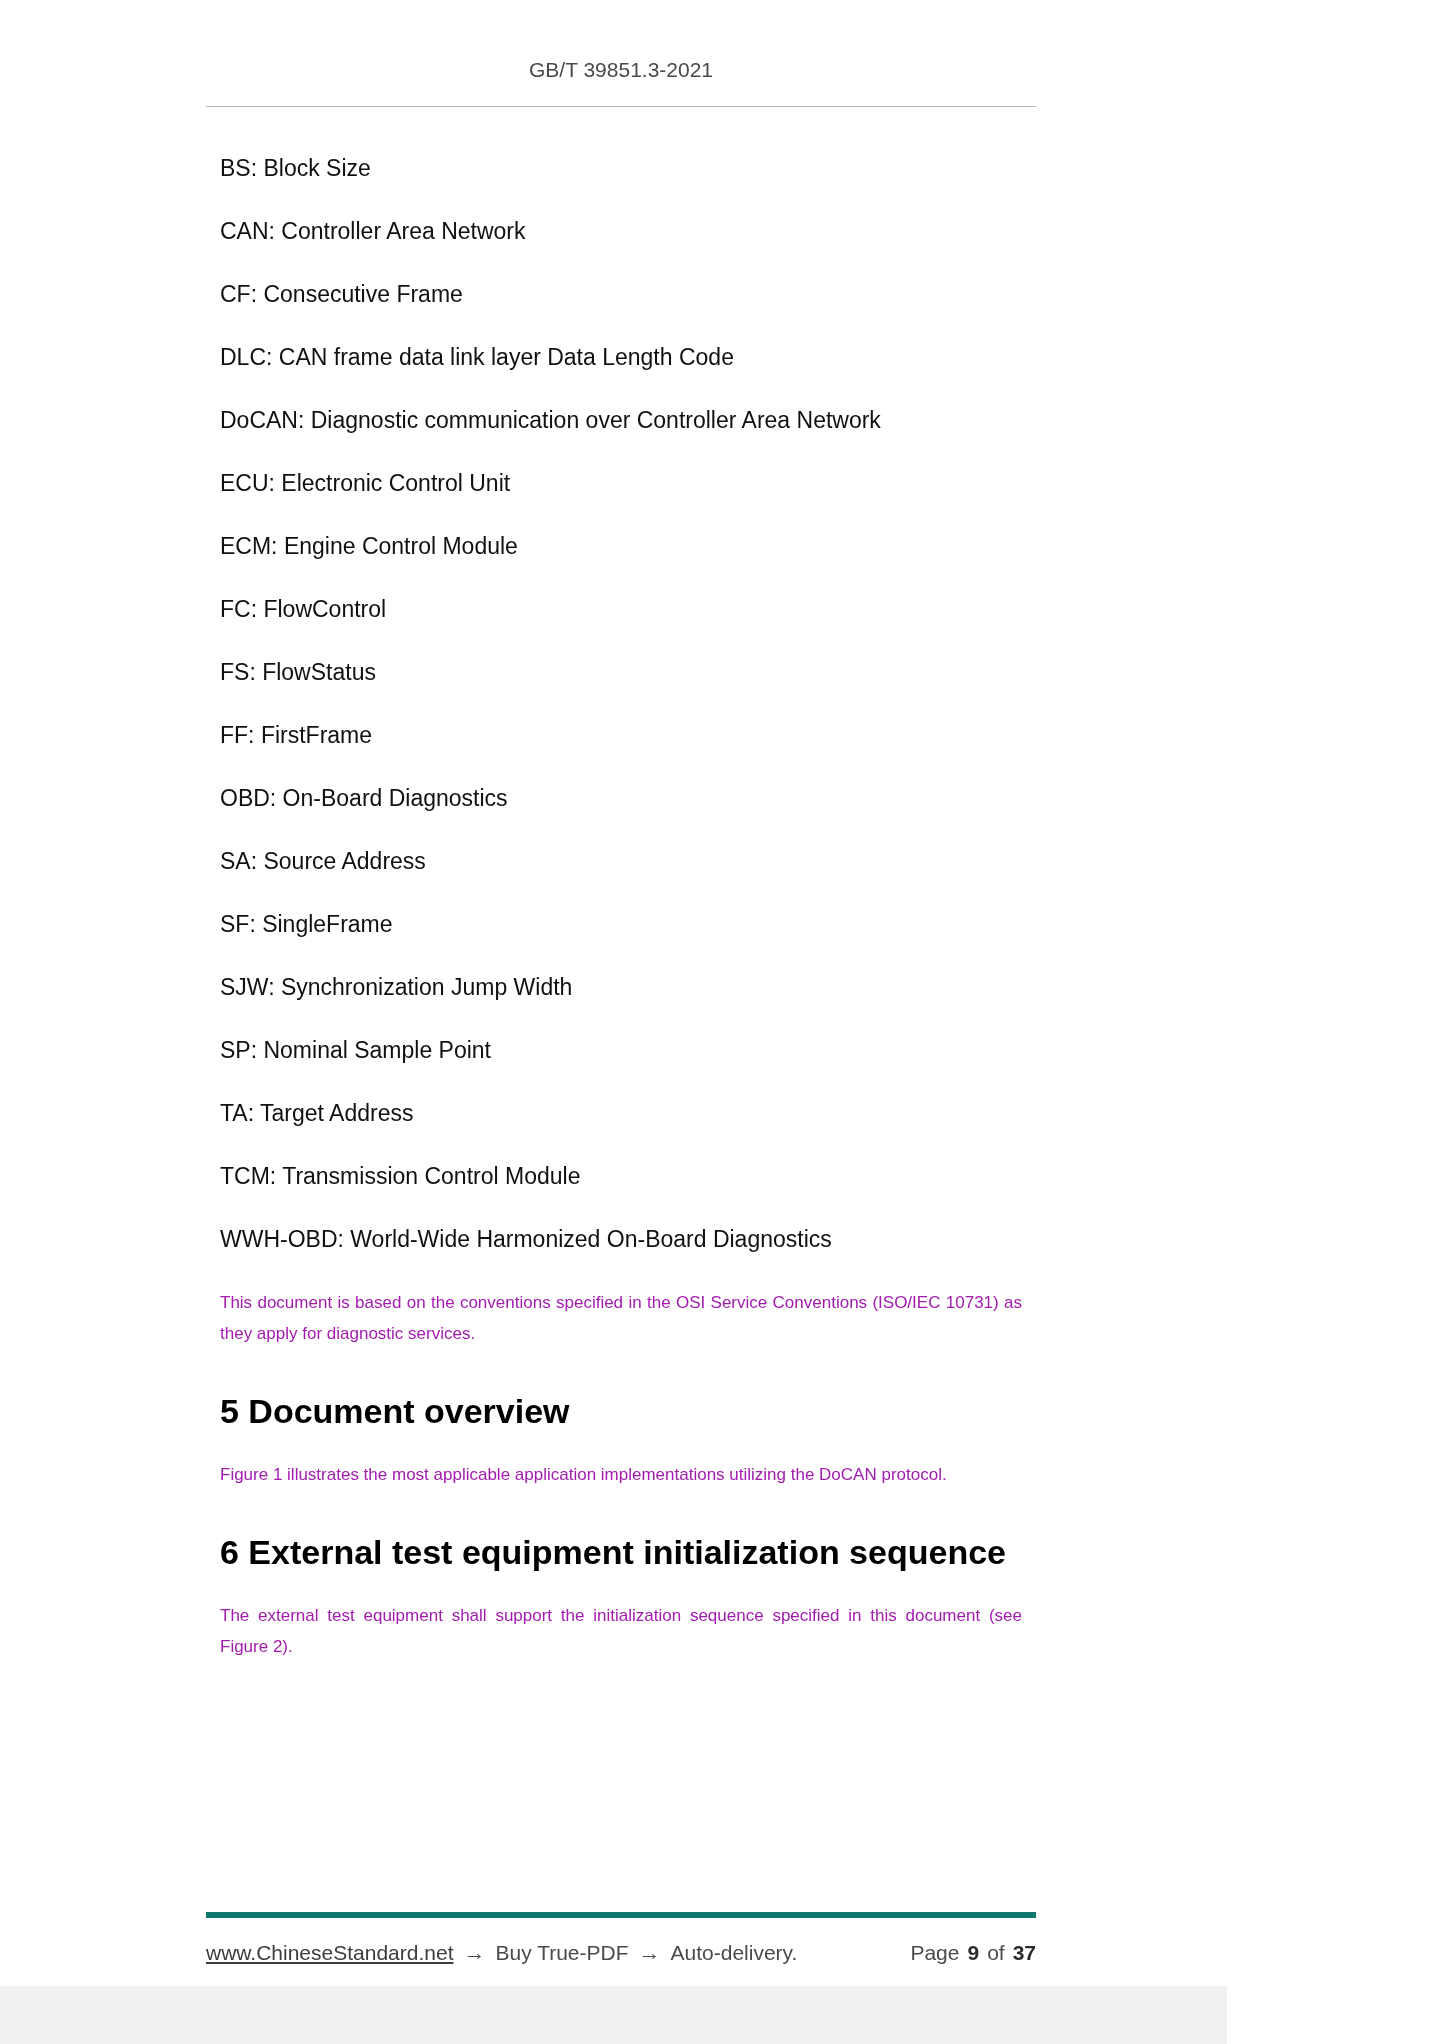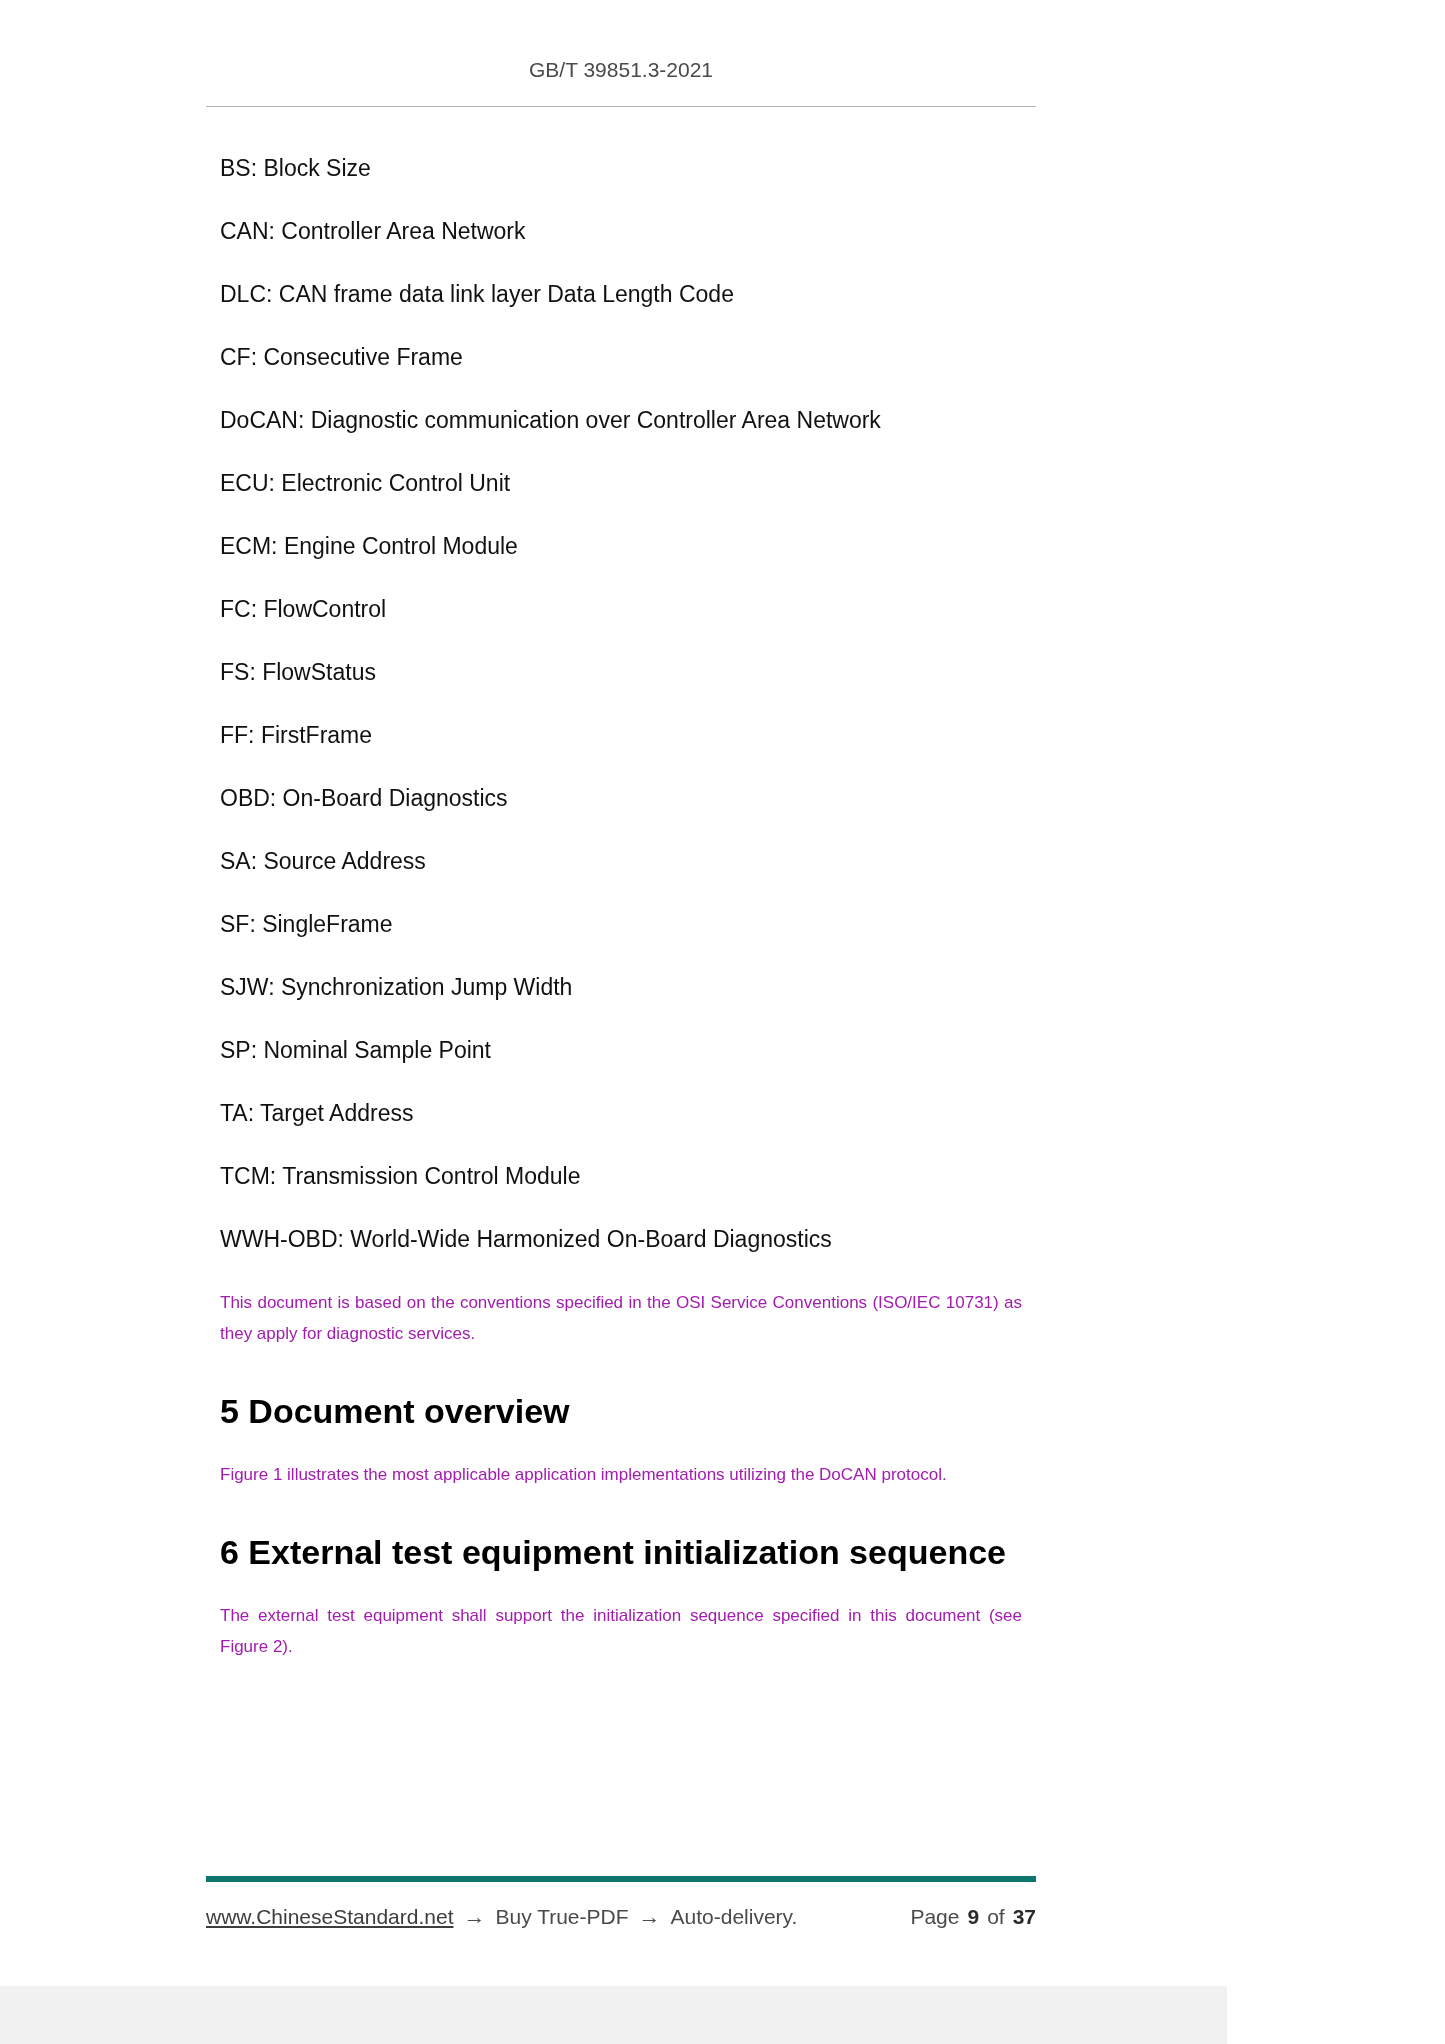--- a/index.html
+++ b/index.html
@@ -9,21 +9,20 @@
     color: #1c1c1c;
     width: 1445px;
   }
   .page {
     width: 1227px;
     height: 2044px;
     background: #ffffff;
     display: flex;
     flex-direction: column;
     overflow: hidden;
-    gap: 36px;
   }
   .content {
     flex: 1;
     display: flex;
     flex-direction: column;
     padding: 58px 205px 0 220px;
   }
   .doc-header {
     text-align: center;
     color: #4a4a4a;
@@ -87,22 +86,22 @@
 </head>
 <body>
 
 <div class="page">
   <div class="content">
 
     <div class="doc-header">GB/T 39851.3-2021</div>
 
     <p class="abbrev">BS: Block Size</p>
     <p class="abbrev">CAN: Controller Area Network</p>
+    <p class="abbrev">CF: Consecutive Frame</p>
     <p class="abbrev">DLC: CAN frame data link layer Data Length Code</p>
-    <p class="abbrev">CF: Consecutive Frame</p>
     <p class="abbrev">DoCAN: Diagnostic communication over Controller Area Network</p>
     <p class="abbrev">ECU: Electronic Control Unit</p>
     <p class="abbrev">ECM: Engine Control Module</p>
     <p class="abbrev">FC: FlowControl</p>
     <p class="abbrev">FS: FlowStatus</p>
     <p class="abbrev">FF: FirstFrame</p>
     <p class="abbrev">OBD: On-Board Diagnostics</p>
     <p class="abbrev">SA: Source Address</p>
     <p class="abbrev">SF: SingleFrame</p>
     <p class="abbrev">SJW: Synchronization Jump Width</p>

